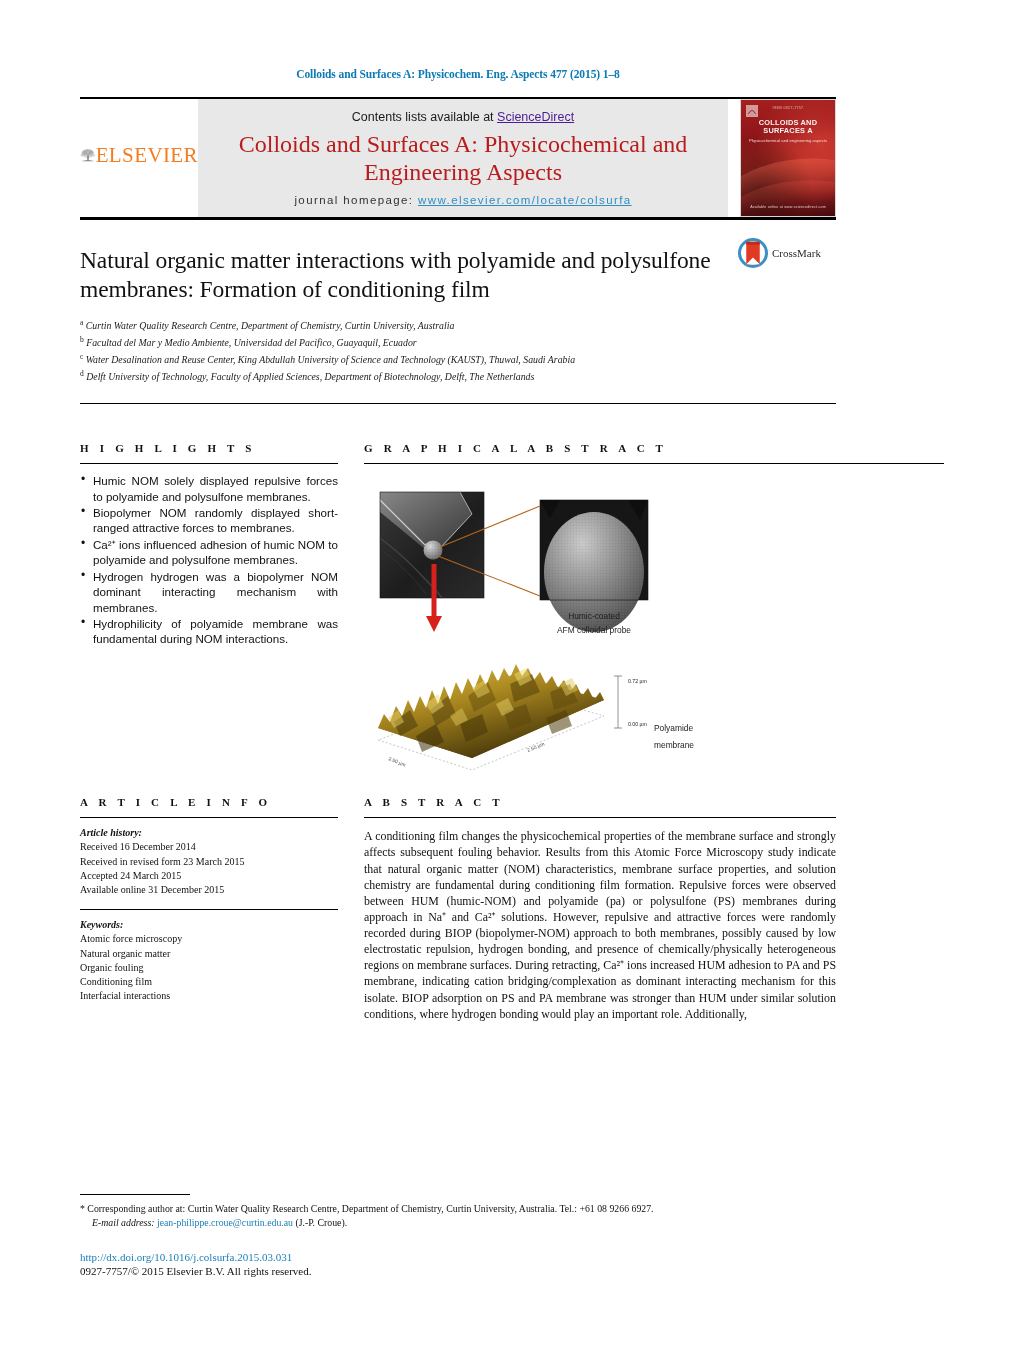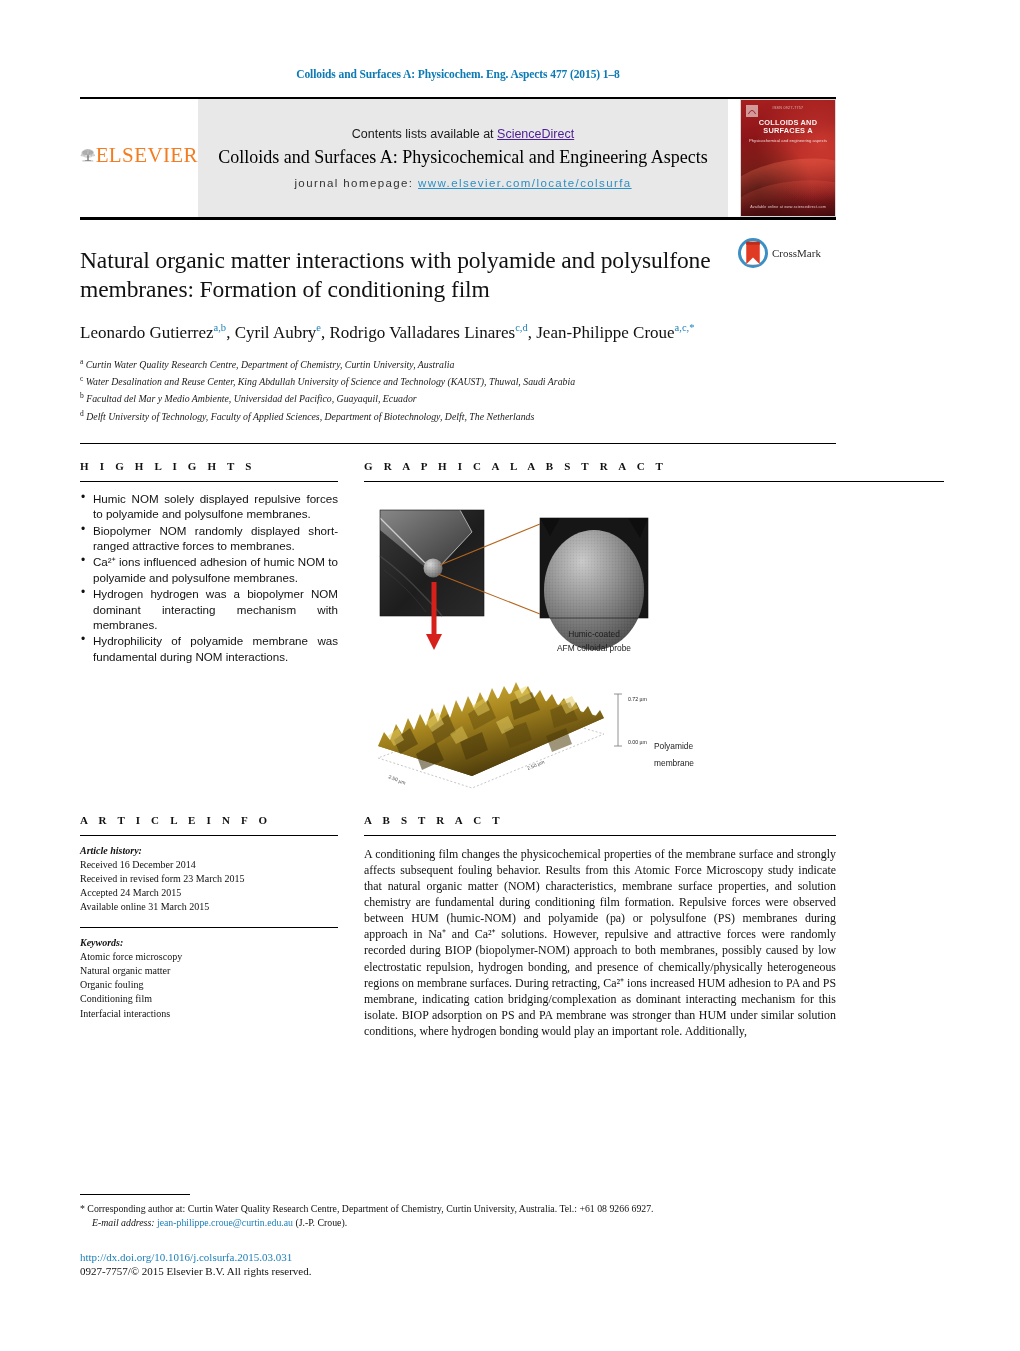--- a/index.html
+++ b/index.html
@@ -77,24 +77,24 @@
   }
   .contents-line {
     font-family: "Liberation Sans", sans-serif;
     font-size: 12.5px;
     color: #1a1a1a;
     margin-bottom: 6px;
   }
   .contents-line .sd { color: #4c1d95; }
   .journal-title {
     font-family: "Liberation Serif", serif;
-    font-size: 18px;
+    font-size: 24px;
     text-align: center;
     line-height: 1.18;
-    color: #000000;
+    color: #b91c1c;
     margin: 0 0 8px 0;
     max-width: 560px;
   }
   .homepage-line {
     font-family: "Liberation Sans", sans-serif;
     font-size: 11.5px;
     letter-spacing: 1.4px;
     color: #333;
   }
   .homepage-line .url { color: #2e8fc4; }
@@ -225,21 +225,21 @@
 
   .section-rule {
     border-top: 1.5px solid #000;
     margin-top: 18px;
   }
 
   
   .cols {
     display: flex;
     gap: 26px;
-    margin-top: 16px;
+    margin-top: 38px;
   }
   .col-left { width: 258px; flex: 0 0 258px; }
   .col-right { flex: 1 1 auto; }
 
   .sec-head {
     font-family: "Liberation Serif", serif;
     font-weight: bold;
     font-size: 11px;
     letter-spacing: 4.2px;
     color: #111;
@@ -430,26 +430,25 @@
         <circle cx="20" cy="20" r="18" fill="none" stroke="#3b8fc4" stroke-width="4"></circle>
         <rect x="11" y="5" width="18" height="30" rx="2" fill="#e03a24"></rect>
         <path d="M11 35 L20 26 L29 35 Z" fill="#ffffff"></path>
         <rect x="11" y="5" width="18" height="4" fill="#b8301d"></rect>
       </svg>
       <span class="crossmark-label">CrossMark</span>
     </div>
 
     <h1 class="paper-title">Natural organic matter interactions with polyamide and polysulfone membranes: Formation of conditioning film</h1>
 
-    <div class="authors">Leonardo Gutierrez<sup>a,b</sup>, Cyril Aubry<sup>e</sup>, Rodrigo Valladares Linares<sup>c,d</sup>, Jean-Philippe Croue<sup>a,c,</sup><sup>*</sup></div>
 
     <div class="affiliations">
       <div><sup>a</sup> <span>Curtin Water Quality Research Centre, Department of Chemistry, Curtin University, Australia</span></div>
+      <div><sup>b</sup> <span>Facultad del Mar y Medio Ambiente, Universidad del Pacifico, Guayaquil, Ecuador</span></div>
       <div><sup>c</sup> <span>Water Desalination and Reuse Center, King Abdullah University of Science and Technology (KAUST), Thuwal, Saudi Arabia</span></div>
-      <div><sup>b</sup> <span>Facultad del Mar y Medio Ambiente, Universidad del Pacifico, Guayaquil, Ecuador</span></div>
       <div><sup>d</sup> <span>Delft University of Technology, Faculty of Applied Sciences, Department of Biotechnology, Delft, The Netherlands</span></div>
     </div>
   </div>
 
   <div class="section-rule"></div>
 
   <div class="cols">
 
     <div class="col-left">
       <div class="sec-head">H I G H L I G H T S</div>
@@ -590,21 +589,21 @@
   <div class="cols" style="margin-top:18px;">
 
     <div class="col-left">
       <div class="sec-head">A R T I C L E   I N F O</div>
       <div class="thin-rule"></div>
       <div class="ai-block">
         <div class="ai-ital">Article history:</div>
         <div>Received 16 December 2014</div>
         <div>Received in revised form 23 March 2015</div>
         <div>Accepted 24 March 2015</div>
-        <div>Available online 31 March 2015</div>
+        <div>Available online 31 December 2015</div>
       </div>
       <div class="ai-rule"></div>
       <div class="ai-block" style="margin-top:0;">
         <div class="ai-ital">Keywords:</div>
         <div>Atomic force microscopy</div>
         <div>Natural organic matter</div>
         <div>Organic fouling</div>
         <div>Conditioning film</div>
         <div>Interfacial interactions</div>
       </div>

